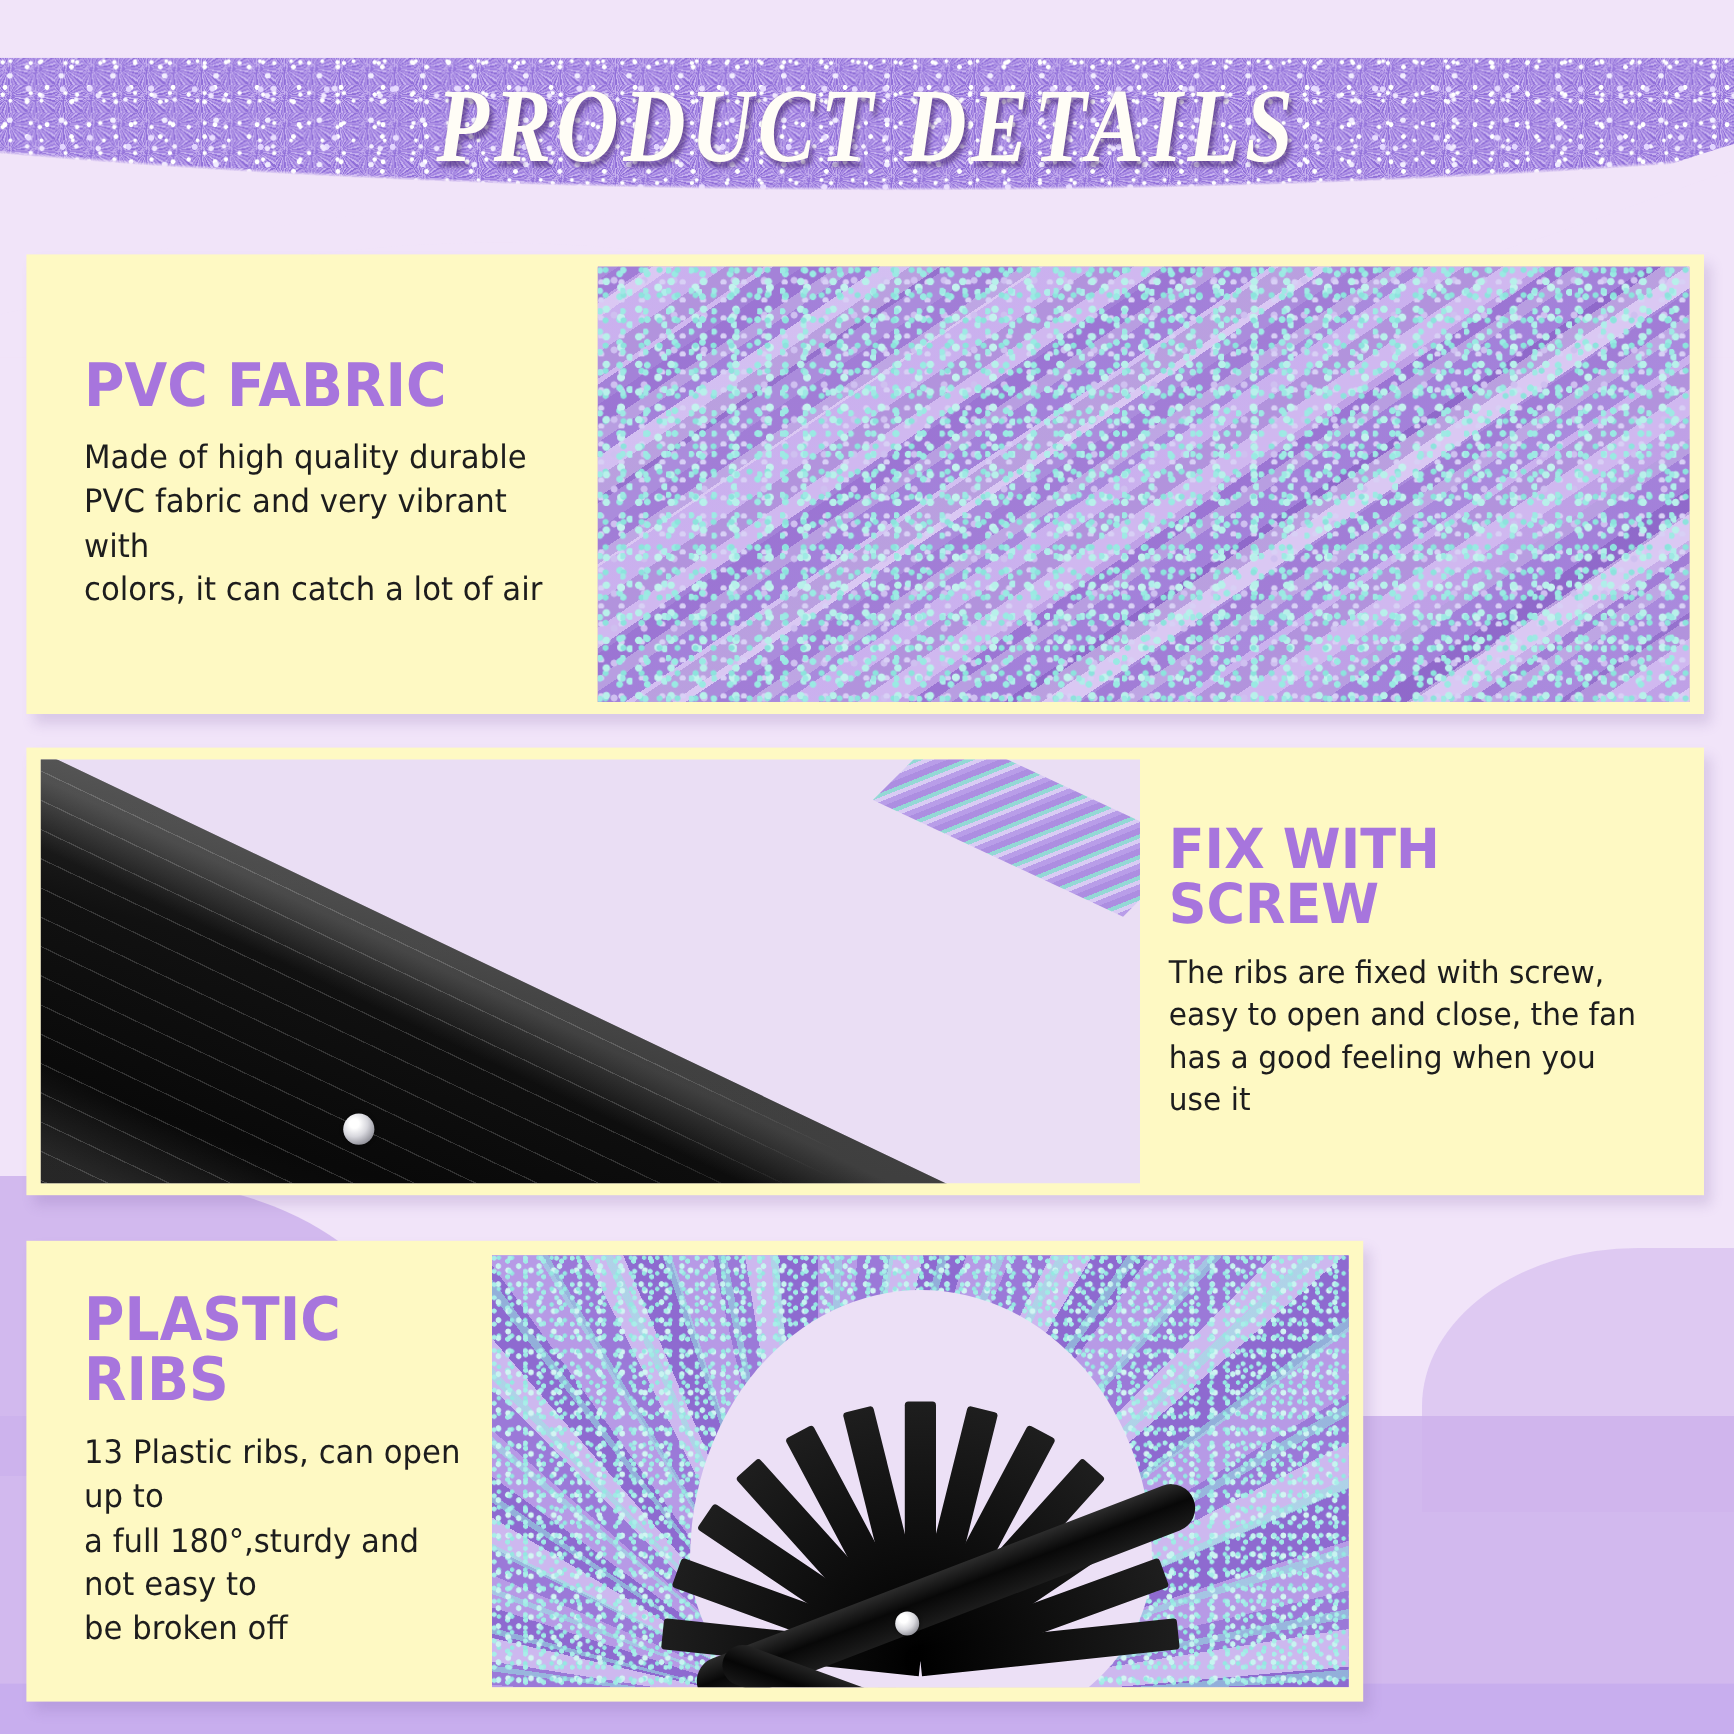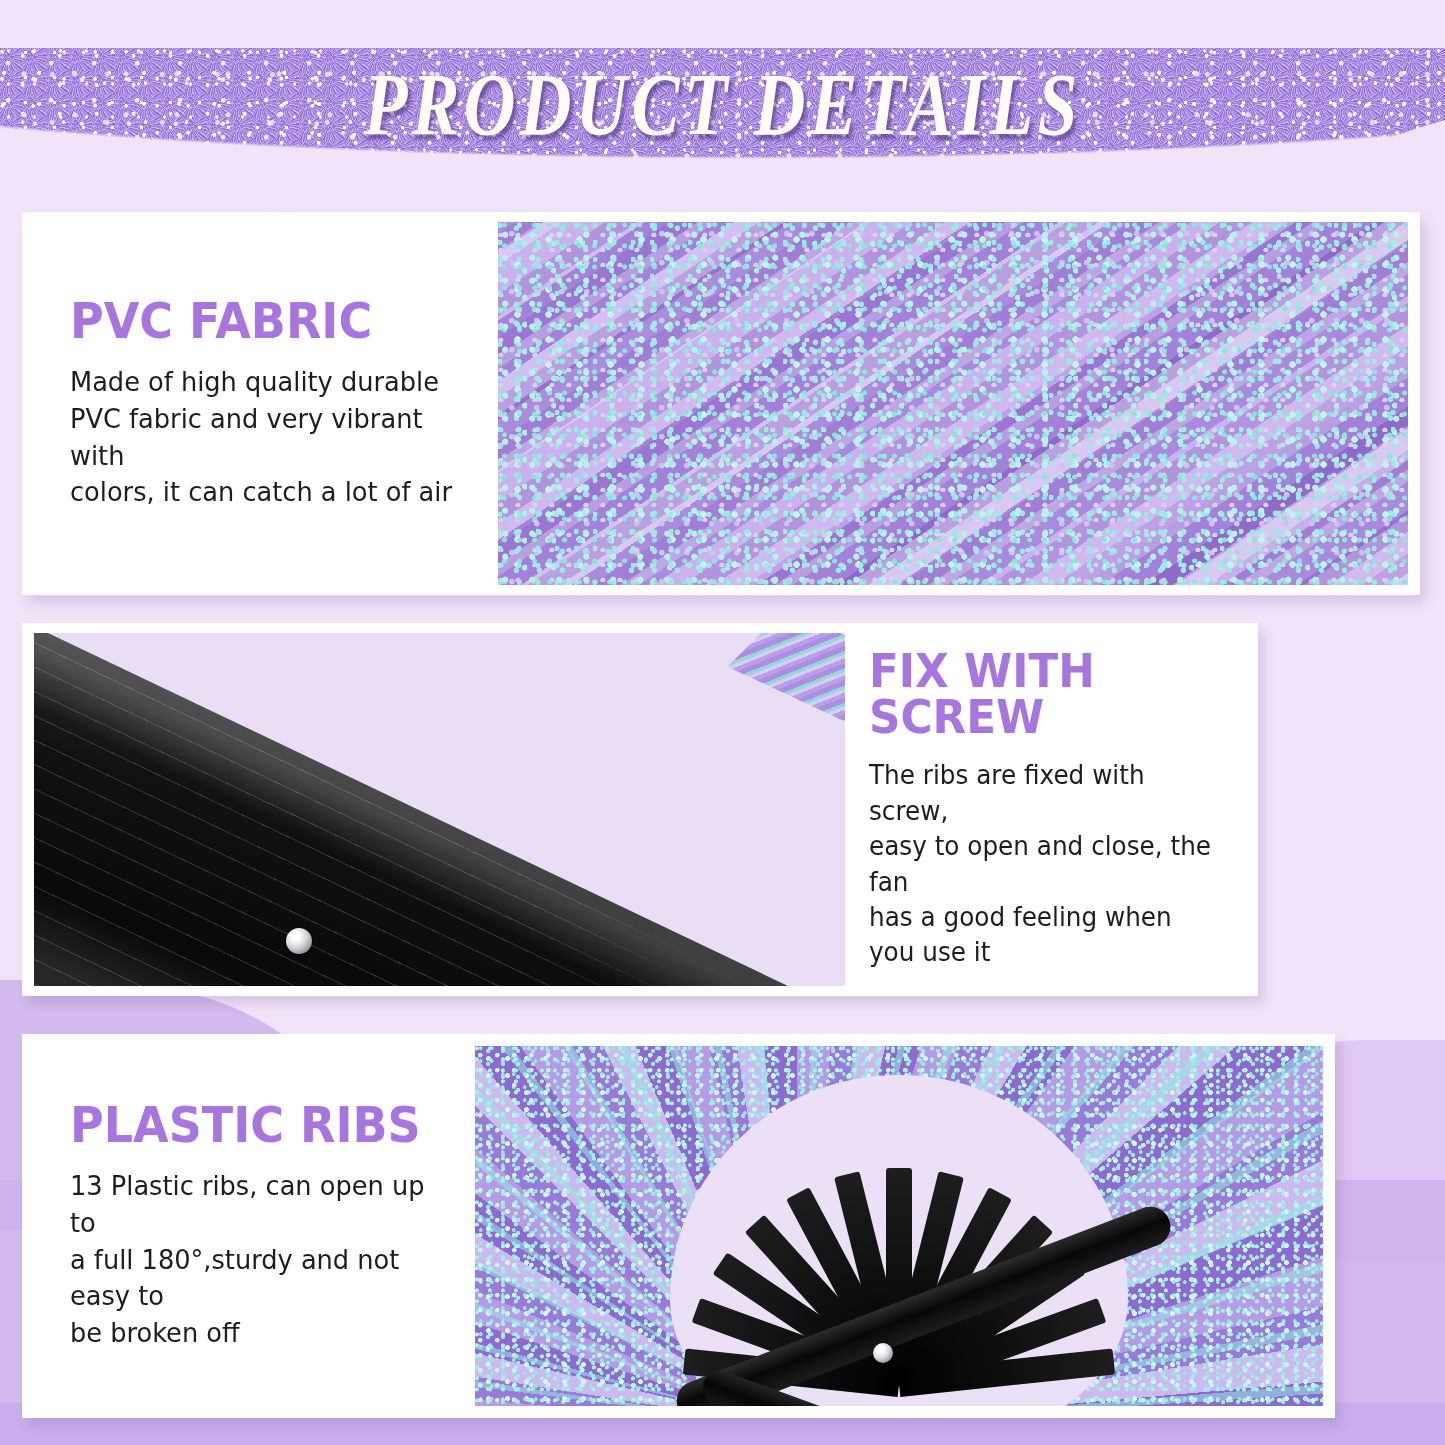--- a/index.html
+++ b/index.html
@@ -57,27 +57,27 @@
     font-size:72px;font-weight:700;letter-spacing:4px;
     color:#fffdf6;
     text-shadow:3px 4px 3px rgba(70,40,110,.55), 0 0 1px rgba(90,60,130,.6);
     white-space:nowrap;
     transform:scaleY(1.22);
     font-style:italic;
   }
 
   
   .card{
-    position:absolute;background:#ffffff;
+    position:absolute;background:#fef9c3;
     box-shadow:6px 8px 10px rgba(120,90,160,.20);
     display:flex;overflow:hidden;
   }
   #card1{left:22px;top:212px;width:1398px;height:383px;}
-  #card2{left:22px;top:623px;width:1236px;height:373px;}
-  #card3{left:22px;top:1034px;width:1313px;height:384px;}
+  #card2{left:22px;top:623px;width:1398px;height:373px;}
+  #card3{left:22px;top:1034px;width:1114px;height:384px;}
 
   .txt-pane{display:flex;flex-direction:column;justify-content:center;box-sizing:border-box;}
   #card1 .txt-pane{width:480px;padding:0 0 0 48px;}
   #card2 .txt-pane{width:460px;padding:0 26px 0 24px;}
   #card3 .txt-pane{width:484px;padding:0 0 0 48px;}
 
   .head{
     font-family:"DejaVu Sans", sans-serif;
     font-weight:700;color:#a775dd;
     letter-spacing:0px;line-height:1;

